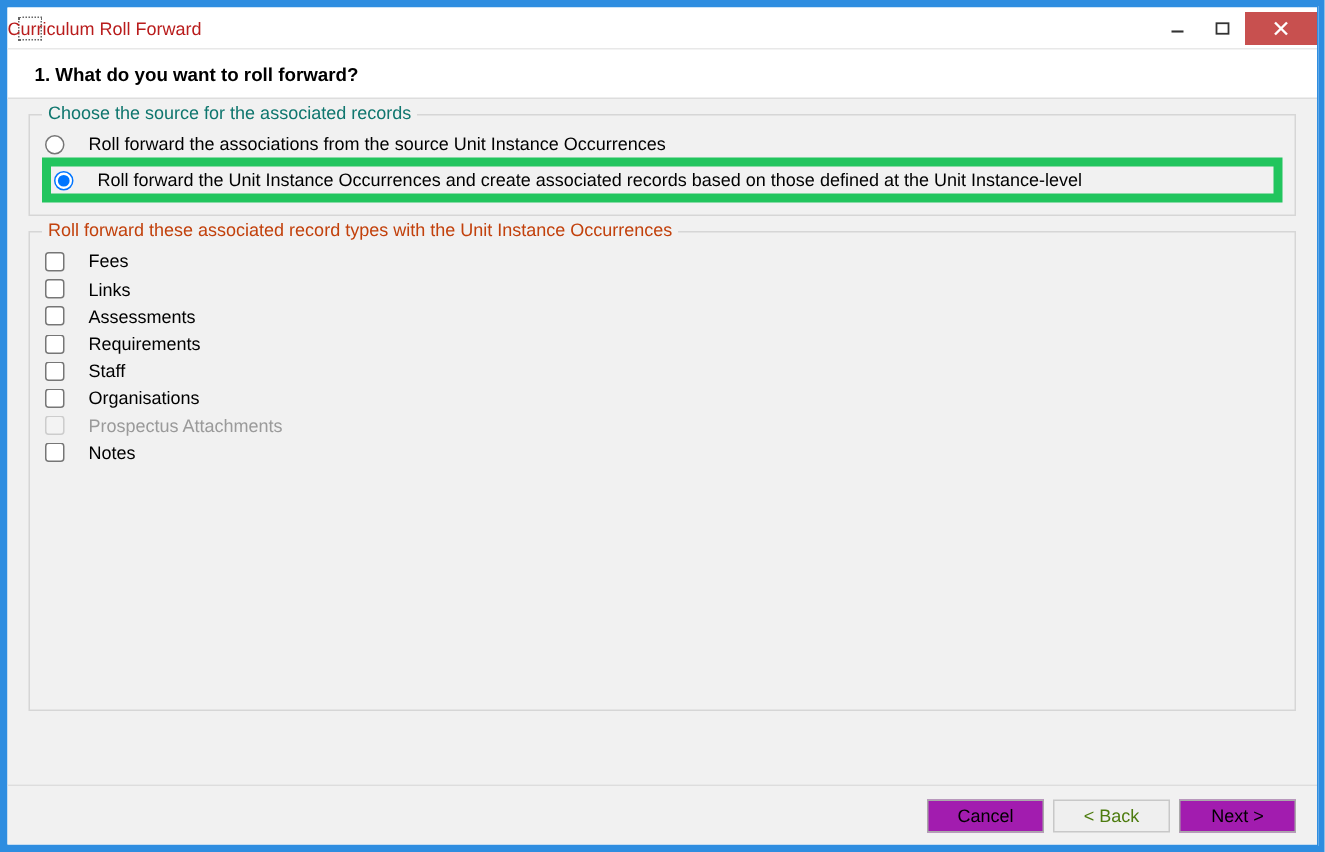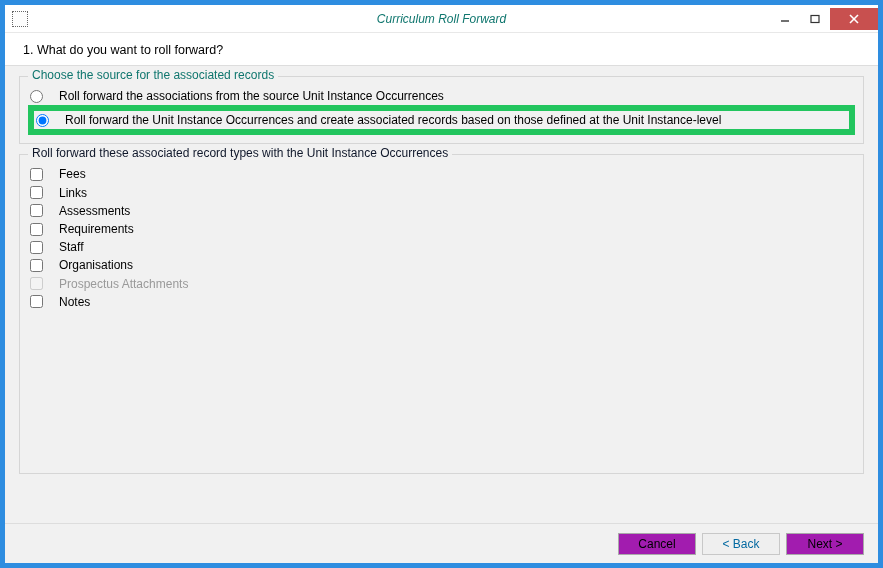--- a/index.html
+++ b/index.html
@@ -34,25 +34,24 @@
   .titlebar-icon {
     width: 16px;
     height: 16px;
     margin-left: 7px;
     border: 1px dotted #666;
     background: #fdfdfd;
   }
   .titlebar-title {
     position: absolute;
     left: 0; right: 0;
-    text-align: center;
-    font-size: 12px;
-    color: #0f766e;
+    text-align: left;
+    font-size: 12px;
+    color: #b91c1c;
     pointer-events: none;
-    font-style: italic;
   }
   .wincontrols {
     margin-left: auto;
     display: flex;
     height: 22px;
     align-items: stretch;
   }
   .winbtn {
     width: 30px;
     display: flex;
@@ -67,21 +66,21 @@
     width: 48px;
     background: #c8504f;
     color: #fff;
   }
   .header-panel {
     padding: 10px 18px 8px 18px;
     border-bottom: 1px solid #ddd;
     background: #fff;
   }
   .header-panel .step-title {
-    font-weight: normal;
+    font-weight: bold;
     font-size: 12.5px;
   }
   .header-panel .step-desc {
     margin: 2px 0 0 20px;
     line-height: 1.35;
     color: #222;
   }
   .body-panel {
     flex: 1;
     padding: 10px 14px;
@@ -126,21 +125,21 @@
     border: 1px solid #d6d6d6;
     padding: 10px 10px 12px 10px;
     height: 320px;
   }
   .checklist-legend {
     position: absolute;
     top: -9px;
     left: 8px;
     background: #f1f1f1;
     padding: 0 4px;
-    color: #0f172a;
+    color: #c2410c;
     font-size: 12px;
   }
   .footer {
     height: 40px;
     border-top: 1px solid #ddd;
     background: #f1f1f1;
     display: flex;
     align-items: center;
     justify-content: flex-end;
     padding-right: 14px;
@@ -149,21 +148,21 @@
   .btn {
     min-width: 78px;
     height: 22px;
     border: 1px solid #a9a9a9;
     background: #a21caf;
     font-size: 12px;
     padding: 0 10px;
     cursor: pointer;
   }
   .btn:disabled {
-    color: #0369a1;
+    color: #4d7c0f;
     border-color: #c8c8c8;
     background: #efefef;
     cursor: default;
   }
 </style>
 </head>
 <body>
 
 <div class="window">
 

